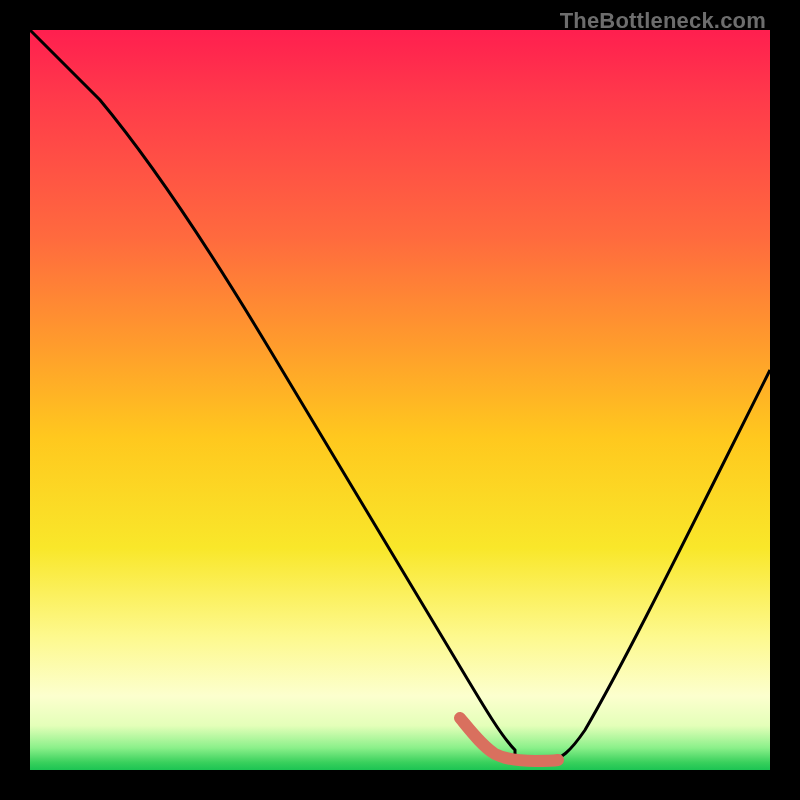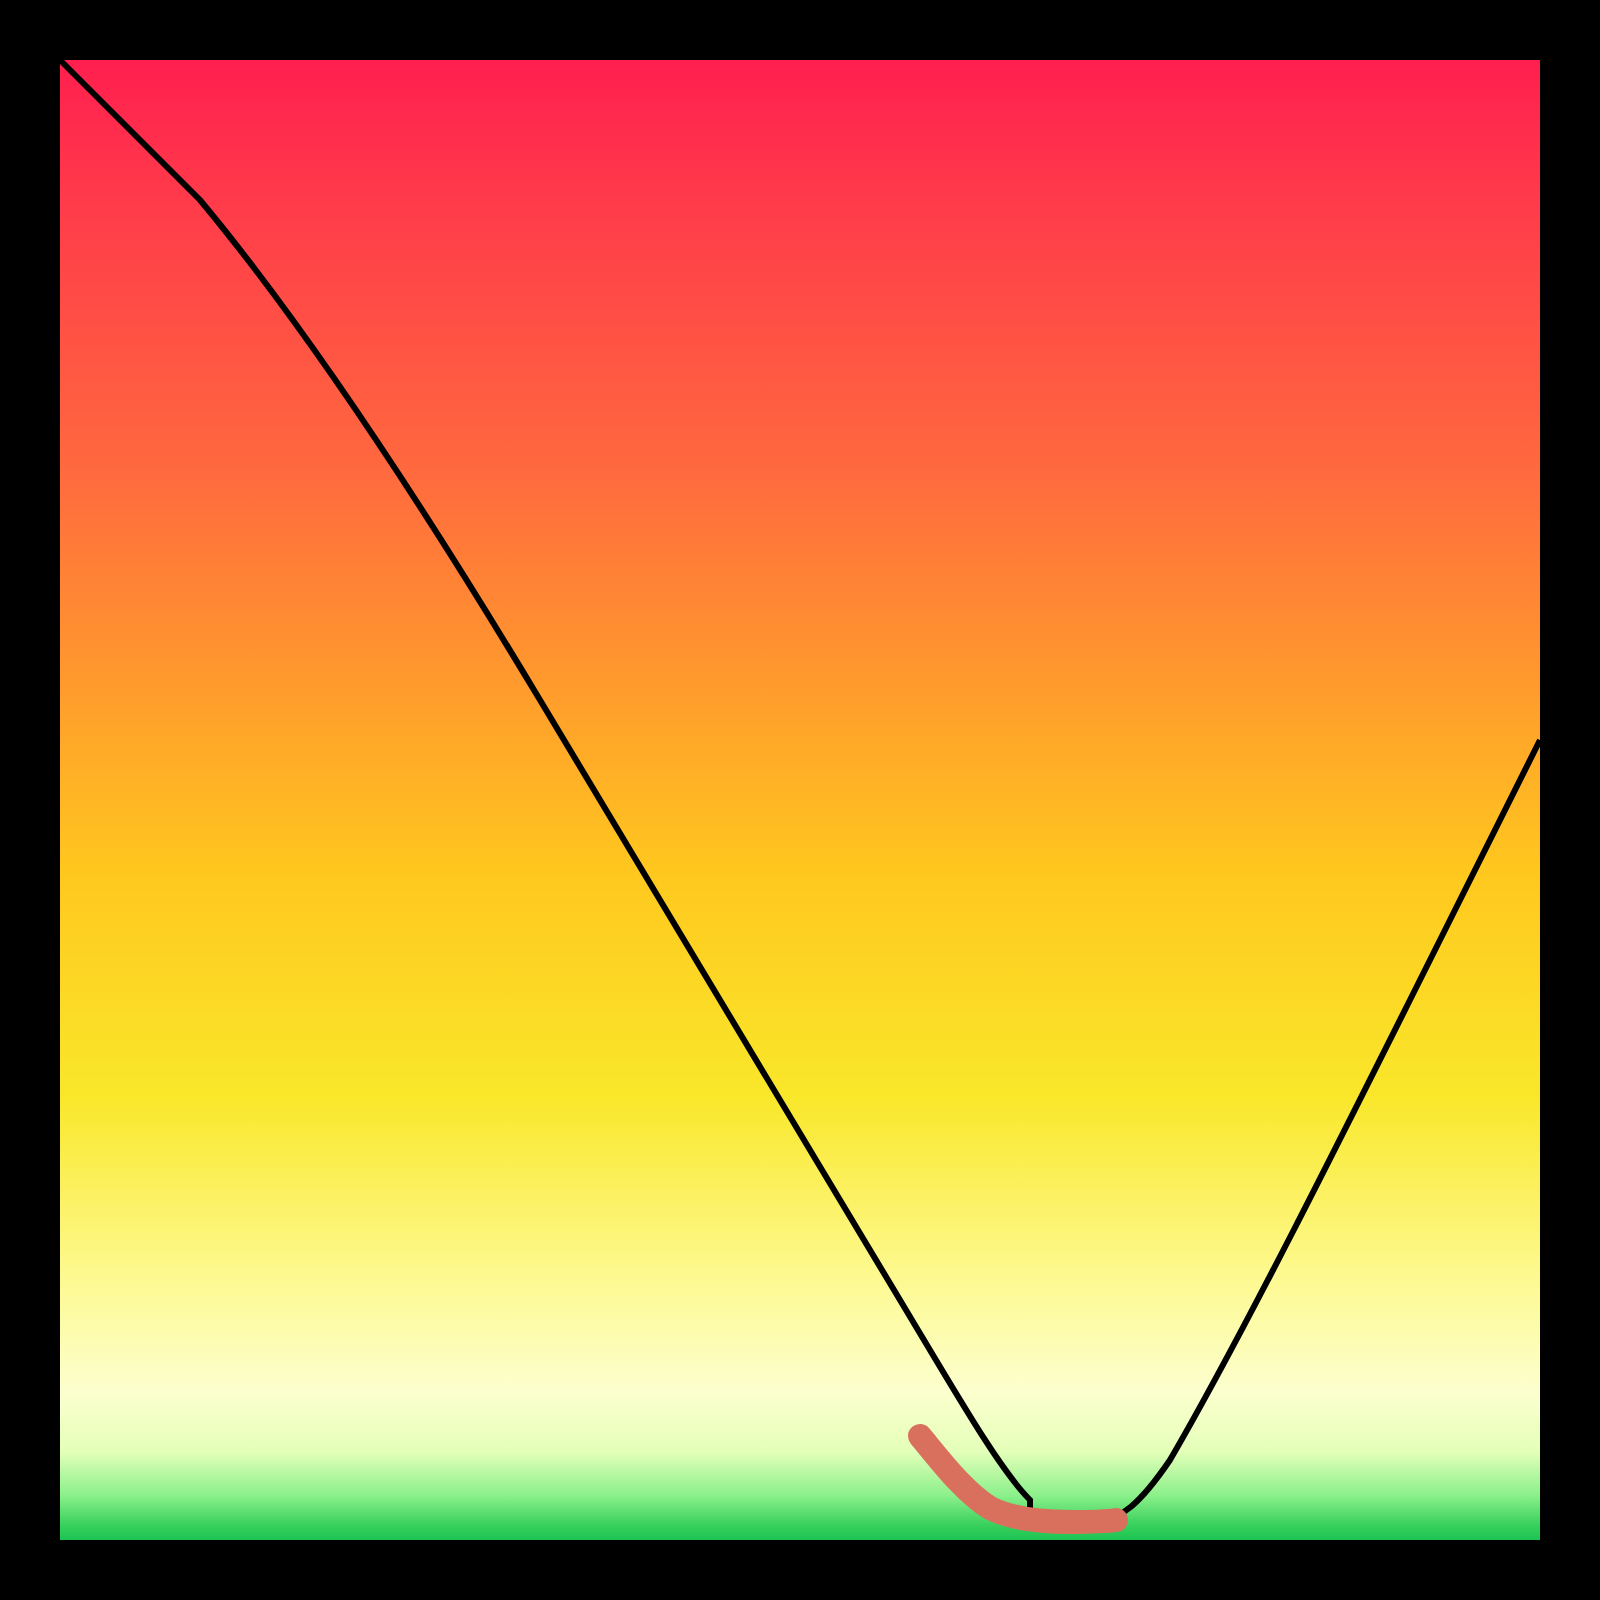--- a/index.html
+++ b/index.html
@@ -87,13 +87,14 @@
              C 530 730, 540 722, 555 700
              C 590 640, 640 540, 690 440
              C 715 390, 730 360, 740 340"></path>
 
     <path class="highlight" d="M 430 688
              C 440 700, 452 716, 465 724
              C 475 729, 490 731, 505 731
              C 515 731, 522 731, 528 730"></path>
   </svg>
 
+  <div class="watermark">TheBottleneck.com</div>
 </div>
 
 </body></html>

